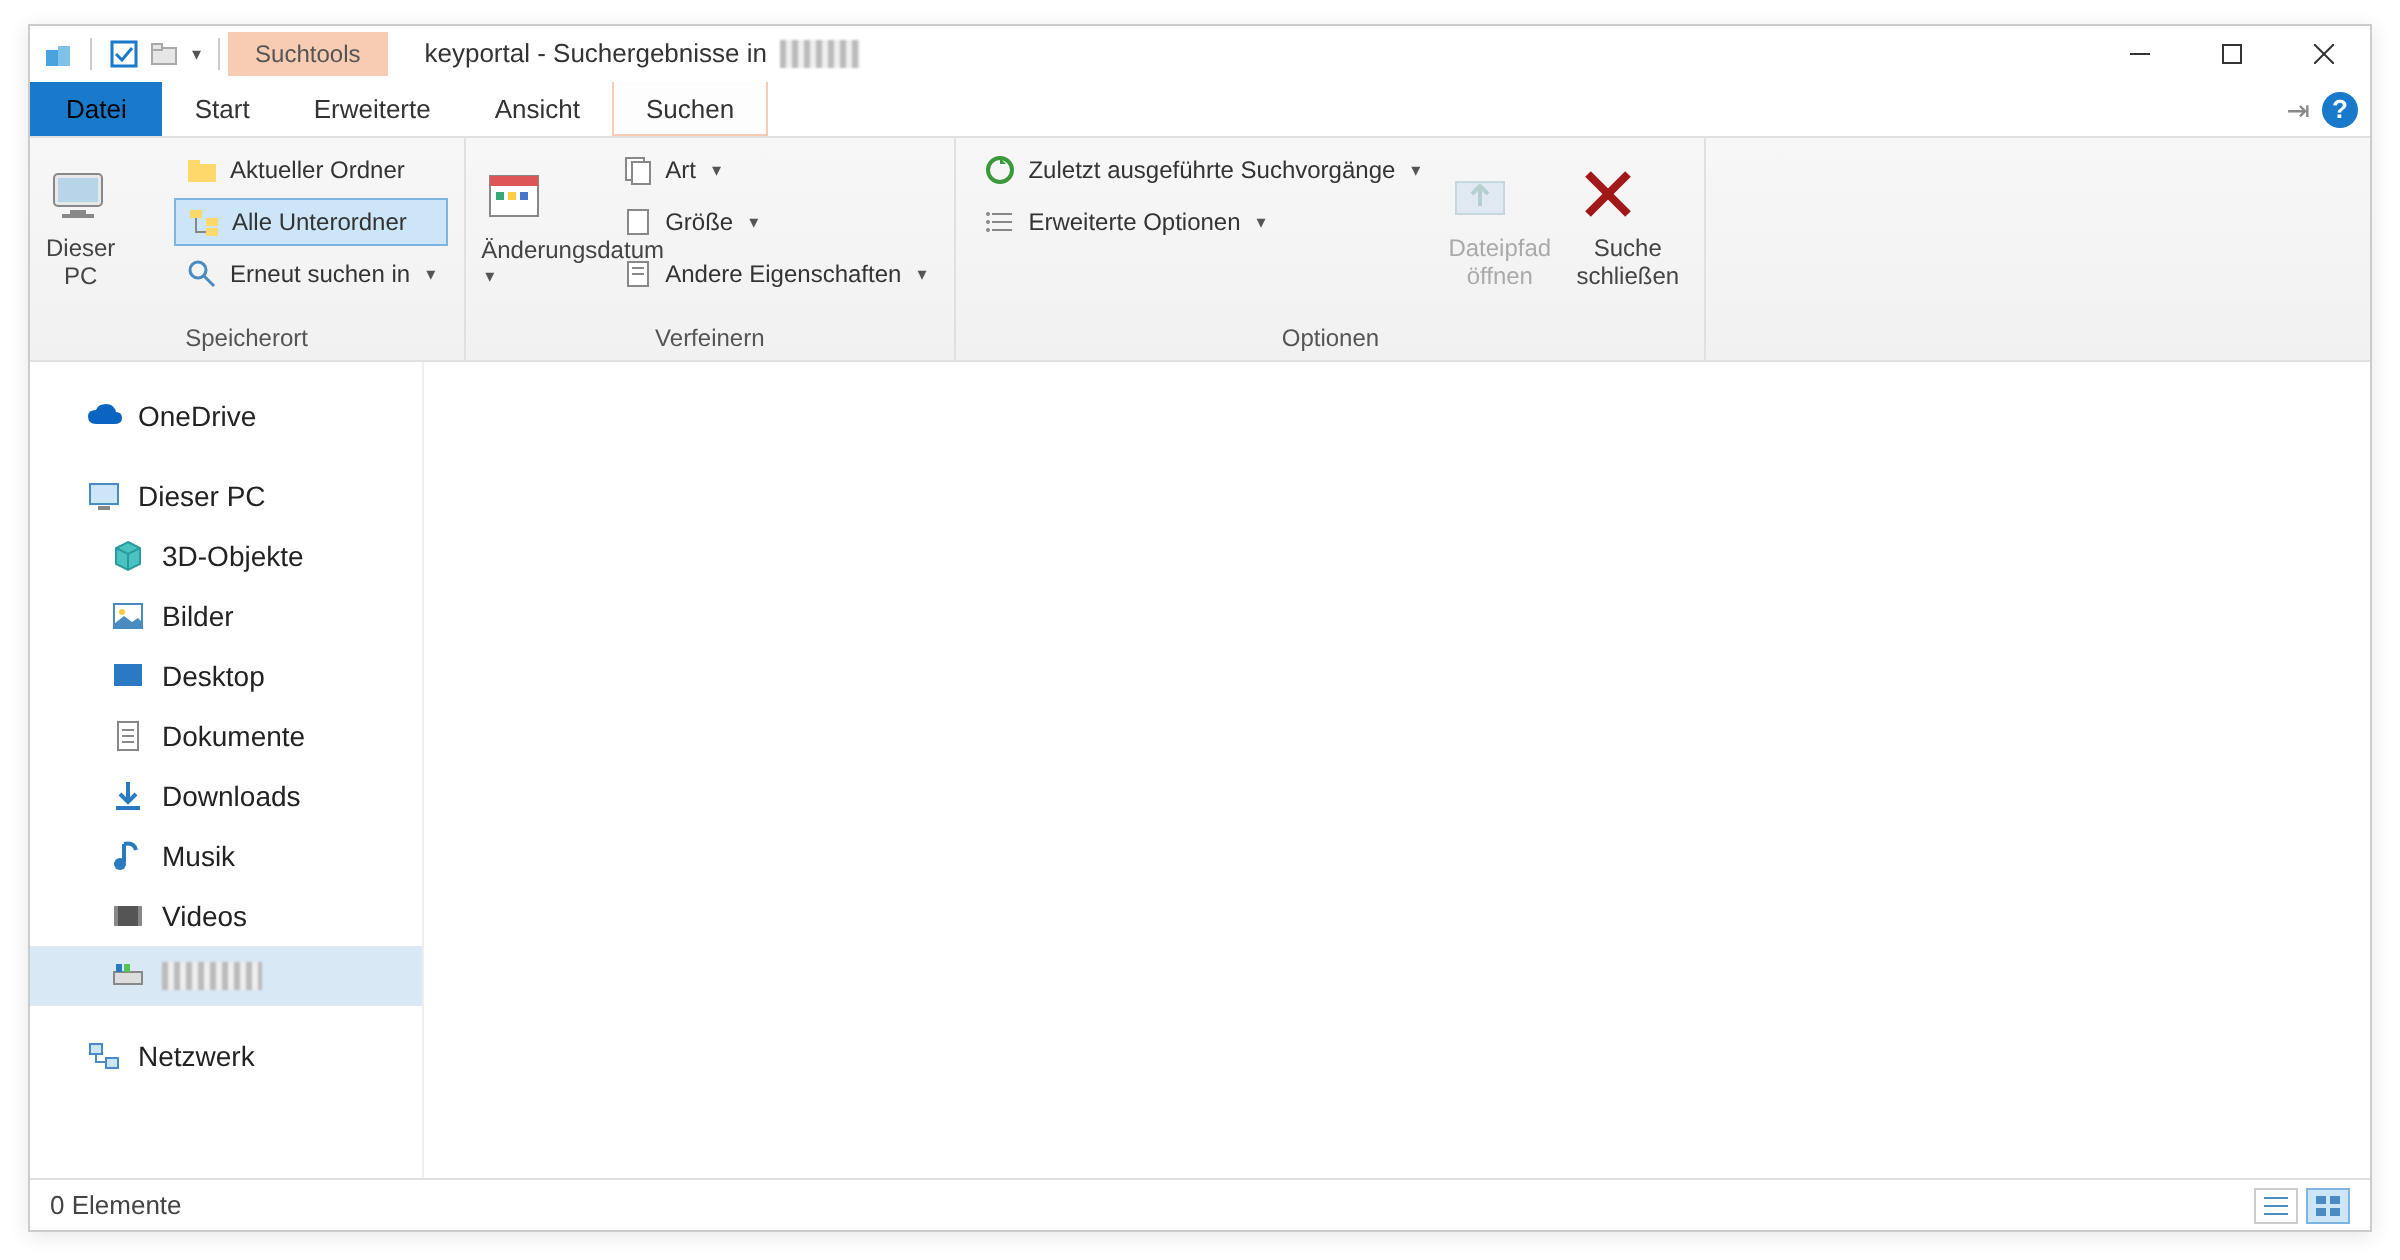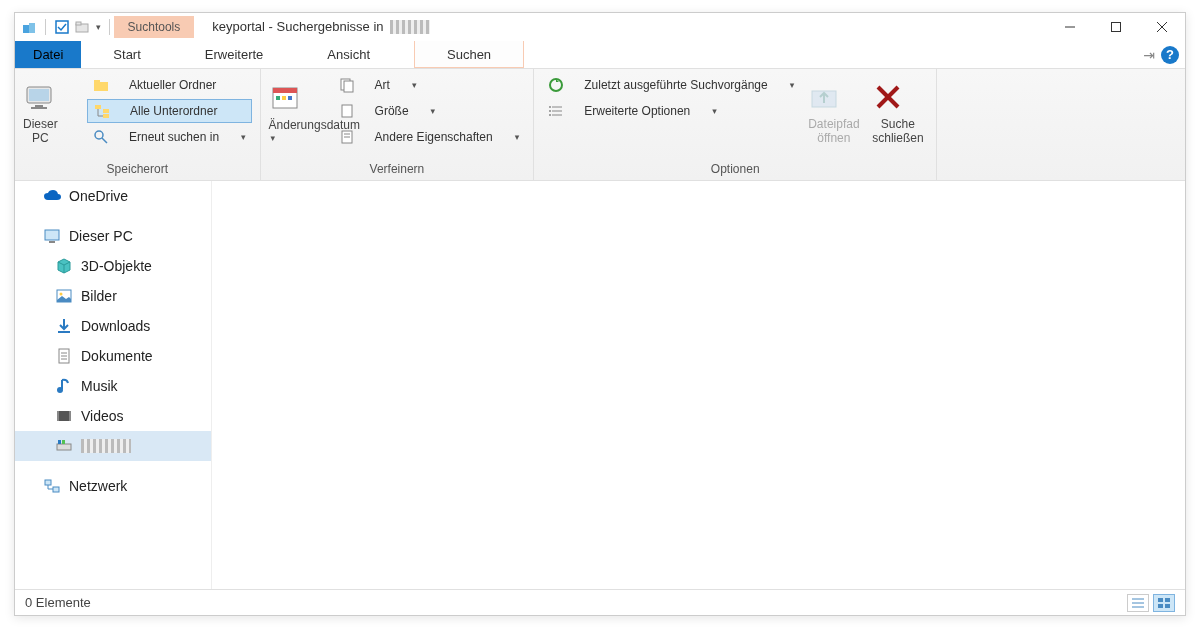--- a/index.html
+++ b/index.html
@@ -14,43 +14,43 @@
   .titlebar-center { flex: 1; display: flex; align-items: center; }
   .contextual-tab-header { background: #f8cbb3; color: #555; font-size: 12px; padding: 4px 14px; }
   .titlebar-title { font-size: 13px; color: #333; margin-left: 18px; display: flex; align-items: center; gap: 6px; }
   .blur-box { display: inline-block; width: 40px; height: 14px; background: repeating-linear-gradient(90deg,#bbb,#bbb 3px,#eee 3px,#eee 6px); filter: blur(0.5px); }
   .window-controls { display: flex; }
   .win-btn { width: 46px; height: 28px; display: flex; align-items: center; justify-content: center; font-size: 14px; color: #333; cursor: default; }
 
   
   .tabs-row { height: 28px; display: flex; align-items: stretch; border-bottom: 1px solid #e0e0e0; }
   .tab-file { background: #1979ca; color: #000000; font-size: 13px; padding: 0 18px; display: flex; align-items: center; }
-  .tab { font-size: 13px; color: #333; padding: 0 32px; display: flex; align-items: center; cursor: default; }
-  .tab-search { border: 1px solid #f8cbb3; border-top: none; background: #fdfdfd; margin-left: 12px; }
+  .tab { font-size: 13px; color: #333; padding: 0 16px; display: flex; align-items: center; cursor: default; }
+  .tab-search { border: 1px solid #f8cbb3; border-top: none; background: #fdfdfd; margin-left: 0; }
   .tabs-right { margin-left: auto; display: flex; align-items: center; padding-right: 6px; gap: 6px; }
   .help-circle { width: 18px; height: 18px; border-radius: 50%; background: #1979ca; color: #fff; font-size: 13px; font-weight: bold; display: flex; align-items: center; justify-content: center; }
   .pin-icon { color: #888; font-size: 14px; }
 
   
   .ribbon { height: 112px; background: linear-gradient(#f7f7f7,#f1f1f1); border-bottom: 1px solid #e0e0e0; display: flex; }
   .ribbon-group { border-right: 1px solid #e0e0e0; padding: 4px 8px 2px 8px; display: flex; flex-direction: column; }
   .ribbon-group-body { flex: 1; display: flex; align-items: flex-start; gap: 8px; }
   .ribbon-group-label { text-align: center; font-size: 12px; color: #555; padding: 2px 0; }
   .big-btn { display: flex; flex-direction: column; align-items: flex-start; justify-content: center; width: 56px; height: 80px; font-size: 12px; color: #444; text-align: center; line-height: 1.2; cursor: default; }
   .big-btn .ico { width: 32px; height: 32px; margin-bottom: 4px; display: flex; align-items: center; justify-content: center; }
   .big-btn.disabled { color: #aaa; }
   .small-btn-col { display: flex; flex-direction: column; gap: 2px; }
-  .small-btn { display: flex; align-items: center; height: 24px; padding: 0 6px; font-size: 12px; color: #333; gap: 20px; cursor: default; white-space: nowrap; }
+  .small-btn { display: flex; align-items: center; height: 24px; padding: 0 6px; font-size: 12px; color: #333; gap: 6px; cursor: default; white-space: nowrap; }
   .small-btn.selected { background: #cde6f7; border: 1px solid #7fb4e0; text-align: right; }
   .small-btn .ico { width: 16px; height: 16px; display: inline-flex; align-items: center; justify-content: center; }
   .dd-arrow { font-size: 9px; color: #555; margin-left: 2px; }
 
   
   .body { flex: 1; display: flex; overflow: hidden; }
-  .nav { width: 196px; padding: 0 0; overflow-y: auto; }
+  .nav { width: 196px; padding: 12px 0; overflow-y: auto; }
   .nav-item { display: flex; align-items: center; height: 30px; padding-left: 40px; font-size: 14px; color: #222; gap: 8px; cursor: default; }
   .nav-item.top { padding-left: 28px; }
   .nav-item.selected { background: #d9e8f5; }
   .nav-item .ico { width: 18px; height: 18px; display: inline-flex; align-items: center; justify-content: center; flex-shrink: 0; }
   .content { flex: 1; border-left: 1px solid #eee; }
 
   
   .statusbar { height: 26px; border-top: 1px solid #e0e0e0; display: flex; align-items: center; padding: 0 10px; font-size: 13px; color: #444; }
   .statusbar-right { margin-left: auto; display: flex; gap: 4px; }
   .view-btn { width: 22px; height: 18px; border: 1px solid #ccc; display: flex; align-items: center; justify-content: center; cursor: default; }
@@ -318,36 +318,44 @@
               <rect x="2" y="3" width="14" height="12" fill="#fff" stroke="#4a8bc2"></rect>
               <circle cx="6" cy="7" r="1.5" fill="#fc4"></circle>
               <path d="M2 13 L7 9 L11 12 L14 10 L16 12 V15 H2 Z" fill="#4a8bc2"></path>
             </svg>
           </span>
         <span>Bilder</span>
       </div>
       <div class="nav-item">
         <span class="ico">
             <svg width="18" height="18">
-              <path d="M9 2 V11 M5 8 L9 12 L13 8" fill="none" stroke="#2a7ac2" stroke-width="2"></path>
-              <line x1="3" y1="15" x2="15" y2="15" stroke="#2a7ac2" stroke-width="2"></line>
-            </svg>
-          </span>
-        <span>Downloads</span>
+              <rect x="2" y="3" width="14" height="11" fill="#2a7ac2"></rect>
+            </svg>
+          </span>
+        <span>Desktop</span>
       </div>
       <div class="nav-item">
         <span class="ico">
             <svg width="18" height="18">
               <rect x="4" y="2" width="10" height="14" fill="#fff" stroke="#888"></rect>
               <line x1="6" y1="6" x2="12" y2="6" stroke="#888"></line>
               <line x1="6" y1="9" x2="12" y2="9" stroke="#888"></line>
               <line x1="6" y1="12" x2="12" y2="12" stroke="#888"></line>
             </svg>
           </span>
         <span>Dokumente</span>
+      </div>
+      <div class="nav-item">
+        <span class="ico">
+            <svg width="18" height="18">
+              <path d="M9 2 V11 M5 8 L9 12 L13 8" fill="none" stroke="#2a7ac2" stroke-width="2"></path>
+              <line x1="3" y1="15" x2="15" y2="15" stroke="#2a7ac2" stroke-width="2"></line>
+            </svg>
+          </span>
+        <span>Downloads</span>
       </div>
       <div class="nav-item">
         <span class="ico">
             <svg width="18" height="18">
               <path d="M7 3 V12" stroke="#2a7ac2" stroke-width="2"></path>
               <circle cx="5" cy="13" r="3" fill="#2a7ac2"></circle>
               <path d="M7 3 Q12 2 13 6" fill="none" stroke="#2a7ac2" stroke-width="2"></path>
             </svg>
           </span>
         <span>Musik</span>

